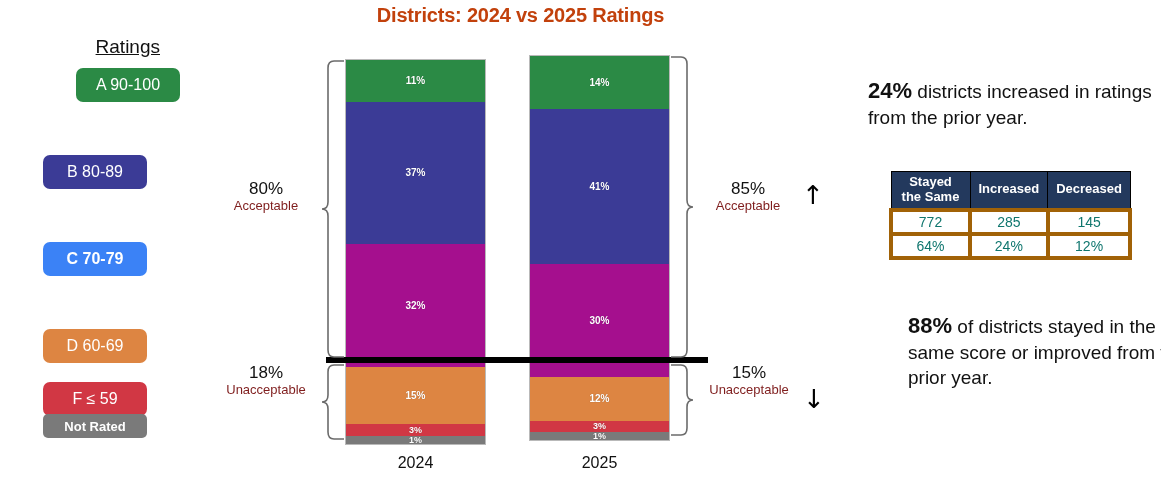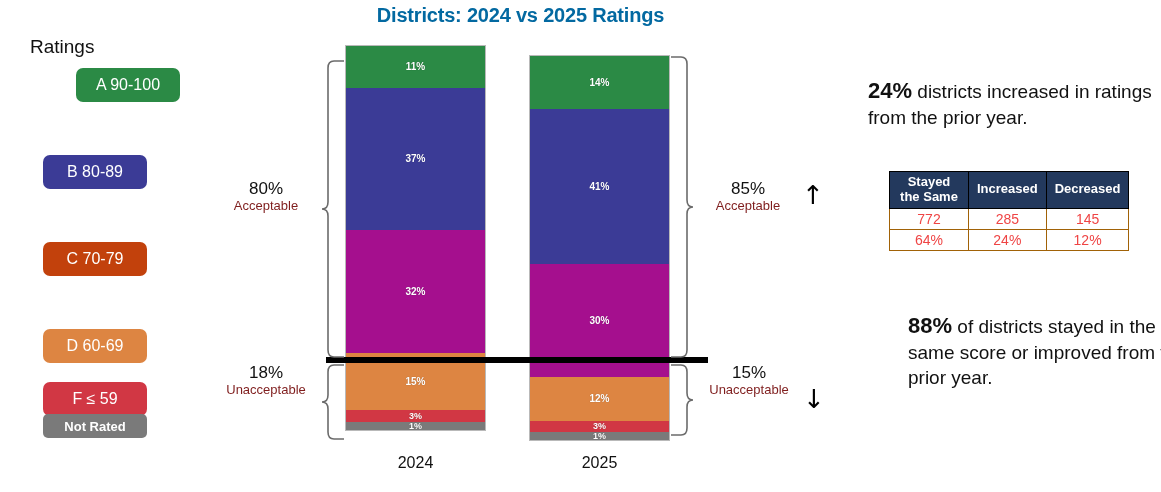--- a/index.html
+++ b/index.html
@@ -8,28 +8,29 @@
     background:#ffffff;
     font-family:"Liberation Sans", sans-serif;
     color:#111111;
     overflow:hidden;
   }
   .abs{position:absolute;}
 
   
   #chart-title{
     left:0;top:4px;width:1041px;text-align:center;
-    font-size:20px;font-weight:bold;letter-spacing:-0.2px;color:#0369a1;
+    font-size:20px;font-weight:bold;letter-spacing:-0.2px;color:#c2410c;
   }
 
   
   #legend{left:30px;top:36px;width:180px;}
   #legend-title{
-    width:130px;text-align:left;font-size:19px;color:#111;
+    width:130px;text-align:right;font-size:19px;color:#111;
     margin-bottom:10px;
+    text-decoration:underline;
   }
   .legend-chip{
     width:104px;height:34px;border-radius:7px;
     display:flex;align-items:center;justify-content:center;
     color:#ffffff;font-size:16px;white-space:nowrap;
     margin-left:13px;
   }
   .legend-chip.small{height:24px;font-size:13px;font-weight:bold;border-radius:5px;}
   .legend-slot{height:87px;}
 
@@ -67,21 +68,21 @@
   #summary-table{
     position:absolute;left:889px;top:171px;border-collapse:collapse;
     border:1px solid #000;
   }
   #summary-table th{
     background:#23395d;color:#ffffff;font-size:13px;font-weight:bold;
     border:1px solid #000;padding:3px 8px;text-align:center;line-height:1.15;
   }
   #summary-table th.narrow{width:62px;}
   #summary-table td{
-    border:1px solid #a16207;font-size:14px;text-align:center;padding:2px 8px;color:#ef4444;
+    border:4px solid #a16207;font-size:14px;text-align:center;padding:2px 8px;color:#0f766e;
     background:#fff;
   }
 </style>
 </head>
 <body>
 
 <div class="abs" id="chart-title">Districts: 2024 vs 2025 Ratings</div>
 
 <div class="abs" id="legend">
   <div id="legend-title">Ratings</div>
@@ -92,21 +93,21 @@
     </div>
   </div>
 
   <div class="legend-slot">
     <div class="legend-chip" id="chip-b" style="background: rgb(59, 59, 150);">
       <span>B 80-89</span>
     </div>
   </div>
 
   <div class="legend-slot">
-    <div class="legend-chip" id="chip-c" style="background: #c2410c;">
+    <div class="legend-chip" id="chip-c" style="background: #3b82f6; font-weight: bold;">
       <span>C 70-79</span>
     </div>
   </div>
 
   <div class="legend-slot" style="height:53px">
     <div class="legend-chip" id="chip-d" style="background: rgb(221, 133, 66);">
       <span>D 60-69</span>
     </div>
   </div>
 
@@ -118,21 +119,21 @@
 
   <div style="margin-top:-2px">
     <div class="legend-chip small" id="chip-nr" style="background: rgb(122, 122, 122);">
       <span>Not Rated</span>
     </div>
   </div>
 </div>
 
 <div class="abs" id="plot">
 
-  <div class="bar" id="bar-2024" style="left:116px;top:0;">
+  <div class="bar" id="bar-2024" style="left:116px;top:14px;">
     <div class="seg" style="height:42px;background:#2b8a45">
       <span>11%</span>
       </div>
     <div class="seg" style="height:142px;background:#3b3b96">
       <span>37%</span>
       </div>
     <div class="seg" style="height:123px;background:#a50f8e">
       <span>32%</span>
       </div>
     <div class="seg" style="height:57px;background:#dd8542">

